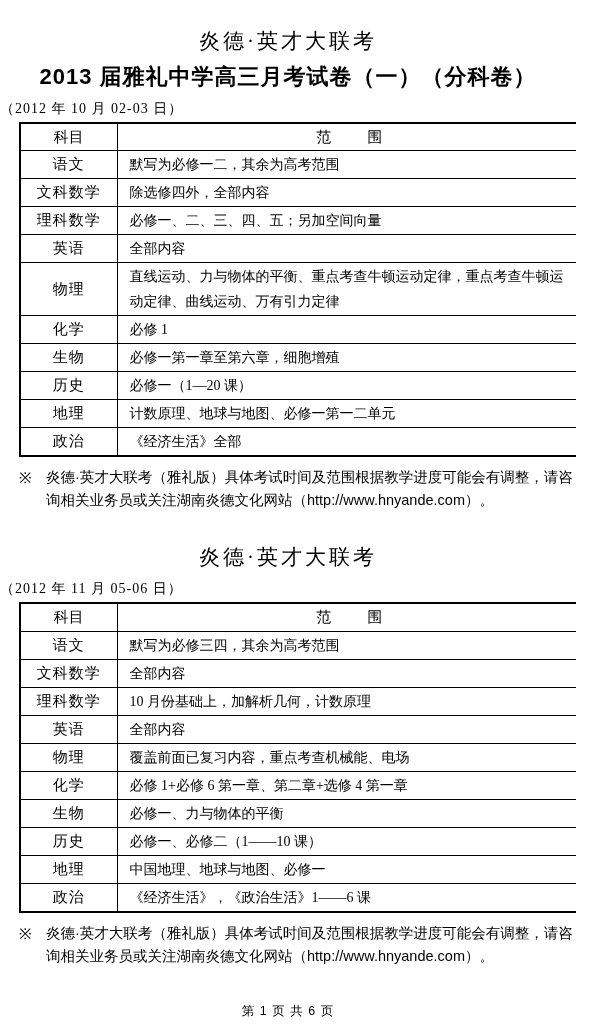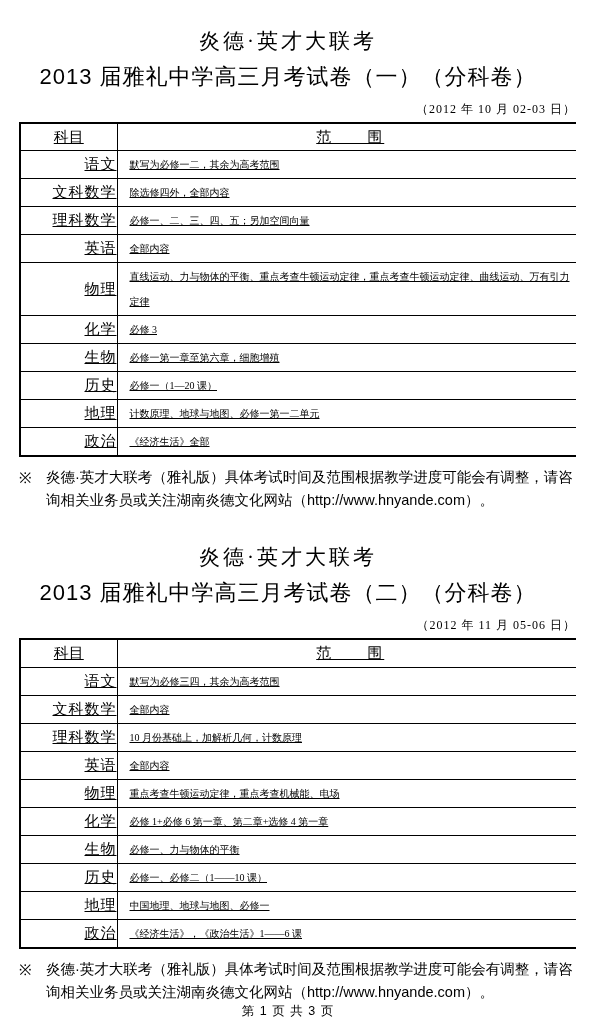--- a/index.html
+++ b/index.html
@@ -17,61 +17,60 @@
   .brand {
     text-align: center;
     font-size: 21px;
     line-height: 30px;
     letter-spacing: 3px;
     font-family: "Liberation Serif", serif;
   }
   .title {
     text-align: center;
     font-size: 22px;
-    font-weight: normal;
+    font-weight: bold;
     line-height: 30px;
     margin: 6px 0 0 0;
     letter-spacing: 1px;
     font-family: "Liberation Sans", sans-serif;
   }
   .date {
-    text-align: right;
-    font-size: 12px;
+    text-align: left;
+    font-size: 14px;
     line-height: 18px;
     margin-top: 8px;
     letter-spacing: 1px;
   }
   table.scope-table {
     width: 566px;
     margin: 4px 0 0 19px;
     border-collapse: collapse;
     border: 2px solid #000;
     table-layout: fixed;
-    text-decoration: underline;
   }
   .scope-table th, .scope-table td {
     border: 1px solid #000;
     font-weight: normal;
     padding: 0;
   }
   .col-subject { width: 97px; }
   .scope-table th {
     height: 26px;
     font-size: 15px;
     text-align: center;
   }
   .scope-head { white-space: pre; letter-spacing: 2px; }
   td.subject {
-    text-align: right;
+    text-align: center;
     font-size: 15px;
     height: 26px;
     letter-spacing: 1px;
   }
   td.scope {
-    font-size: 10px;
+    font-size: 14px;
     line-height: 25px;
     padding: 1px 6px 1px 12px;
   }
   .t2 th { height: 27px; }
   .t2 td.subject { height: 27px; }
   .note {
     display: flex;
     width: 566px;
     margin: 9px 0 0 19px;
     font-family: "Liberation Sans", sans-serif;
@@ -132,21 +131,21 @@
             <td class="scope">全部内容</td>
           </tr>
 
           <tr>
             <td class="subject">物理</td>
             <td class="scope">直线运动、力与物体的平衡、重点考查牛顿运动定律，重点考查牛顿运动定律、曲线运动、万有引力定律</td>
           </tr>
 
           <tr>
             <td class="subject">化学</td>
-            <td class="scope">必修 3</td>
+            <td class="scope">必修 1</td>
           </tr>
 
           <tr>
             <td class="subject">生物</td>
             <td class="scope">必修一第一章至第六章，细胞增殖</td>
           </tr>
 
           <tr>
             <td class="subject">历史</td>
             <td class="scope">必修一（1—20 课）</td>
@@ -164,21 +163,20 @@
         </tbody>
     </table>
     <div class="note">
       <span class="note-marker">※</span>
       <span class="note-text">炎德·英才大联考（雅礼版）具体考试时间及范围根据教学进度可能会有调整，请咨询相关业务员或关注湖南炎德文化网站（http://www.hnyande.com）。</span>
     </div>
   </section>
 
   <section class="exam-section section-2">
     <div class="brand">炎德·英才大联考</div>
-    <h1 class="title">2013 届雅礼中学高三月考试卷（二）（分科卷）</h1>
     <div class="date">（2012 年 11 月 05-06 日）</div>
     <table class="scope-table t2">
       <colgroup>
           <col class="col-subject">
           <col class="col-scope">
         </colgroup>
       <thead>
         <tr>
           <th>科目</th>
           <th class="scope-head">范　　围</th>
@@ -201,21 +199,21 @@
             <td class="scope">10 月份基础上，加解析几何，计数原理</td>
           </tr>
 
           <tr>
             <td class="subject">英语</td>
             <td class="scope">全部内容</td>
           </tr>
 
           <tr>
             <td class="subject">物理</td>
-            <td class="scope">重点考查牛顿运动定律，重点考查机械能、电场</td>
+            <td class="scope">覆盖前面已复习内容，重点考查机械能、电场</td>
           </tr>
 
           <tr>
             <td class="subject">化学</td>
             <td class="scope">必修 1+必修 6 第一章、第二章+选修 4 第一章</td>
           </tr>
 
           <tr>
             <td class="subject">生物</td>
             <td class="scope">必修一、力与物体的平衡</td>
@@ -236,15 +234,15 @@
             <td class="scope">《经济生活》，《政治生活》1——6 课</td>
           </tr>
         </tbody>
     </table>
     <div class="note">
       <span class="note-marker">※</span>
       <span class="note-text">炎德·英才大联考（雅礼版）具体考试时间及范围根据教学进度可能会有调整，请咨询相关业务员或关注湖南炎德文化网站（http://www.hnyande.com）。</span>
     </div>
   </section>
 
-  <div class="footer">第 1 页 共 3 页</div>
+  <div class="footer">第 1 页 共 6 页</div>
 
 </div>
 
 </body></html>

